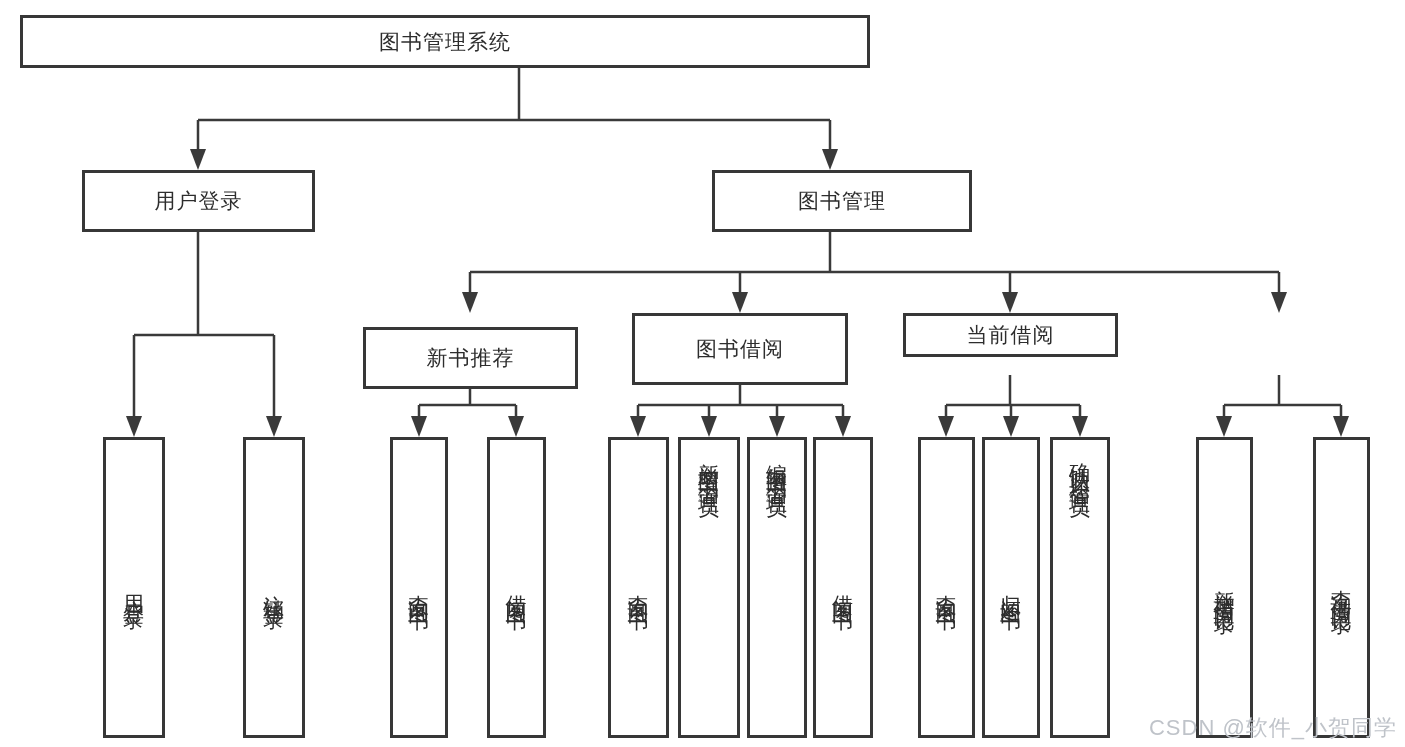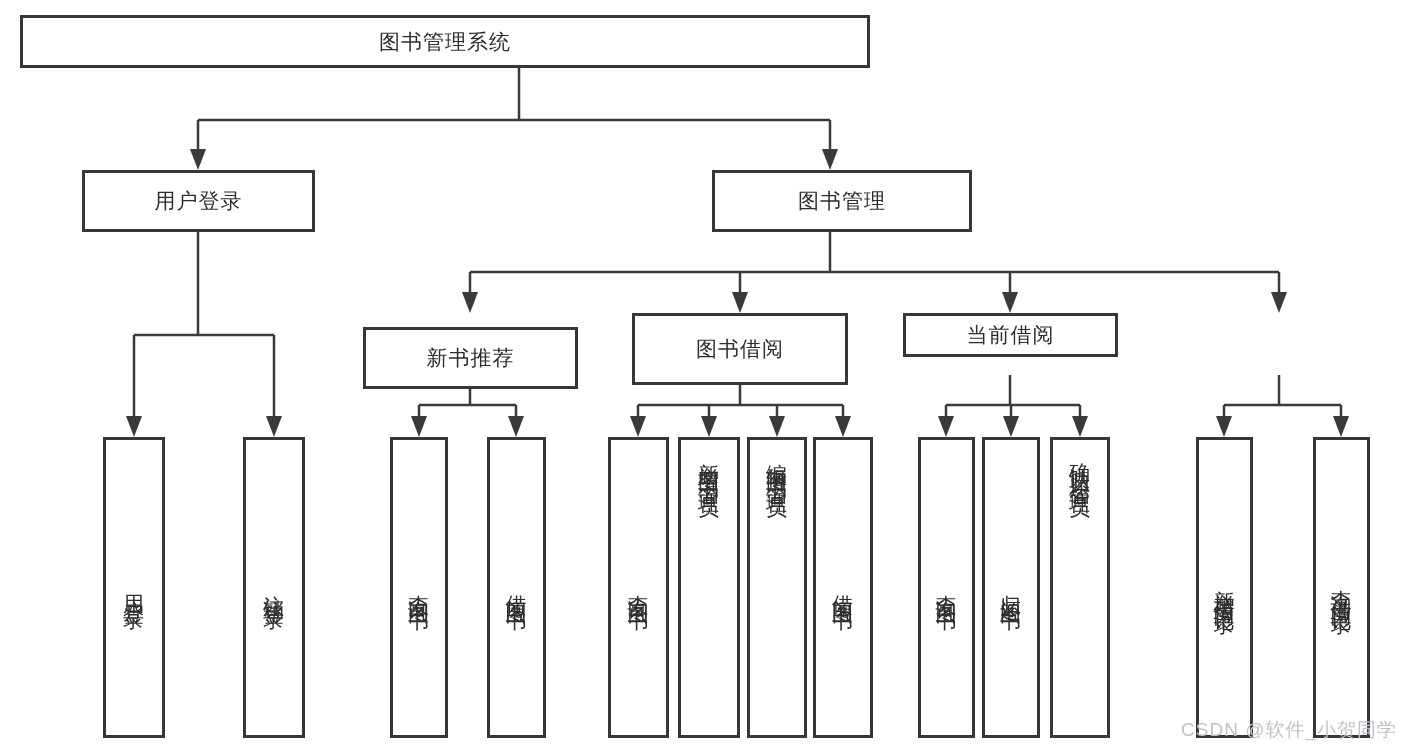--- a/index.html
+++ b/index.html
@@ -58,21 +58,21 @@
     line-height:1;
     padding:6px 0;
   }
   .vbox-long{
     justify-content:flex-start;
   }
   .watermark{
     position:absolute;
     right:8px;
     bottom:4px;
-    font-size:19px;
+    font-size:22px;
     color:var(--watermark);
     letter-spacing:1px;
     z-index:10;
     white-space:nowrap;
   }
 </style>
 </head>
 <body>
 
 <div class="canvas">

